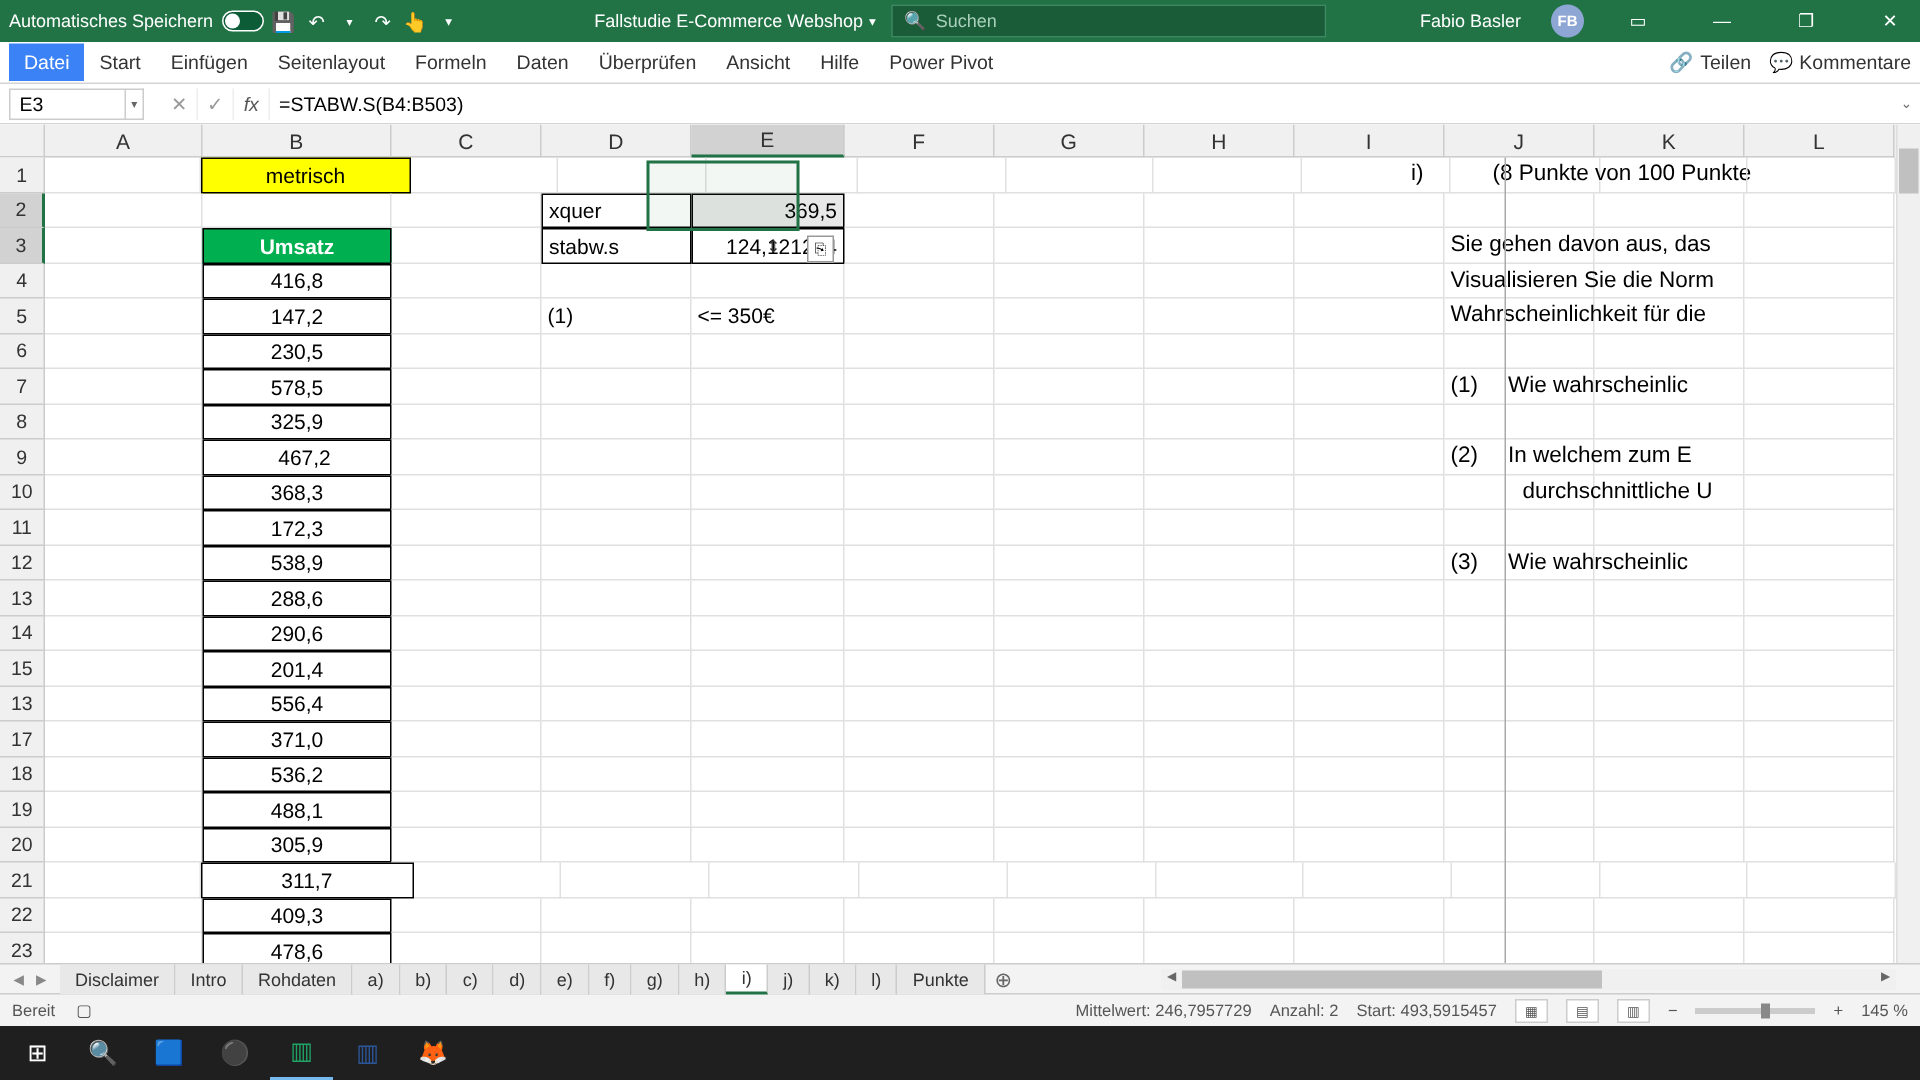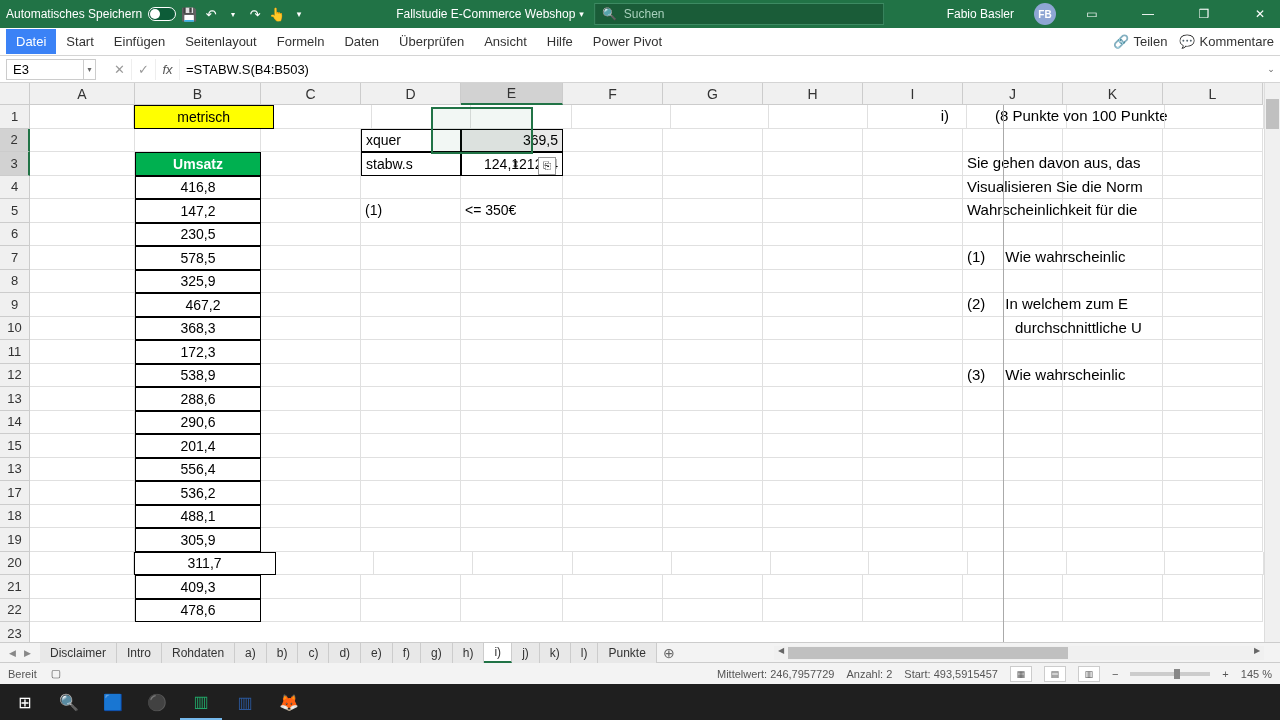--- a/index.html
+++ b/index.html
@@ -445,20 +445,34 @@
         <div class="cell" style="width: 100px;"></div>
         <div class="cell" style="width: 100px;"></div>
         <div class="cell" style="width: 100px;"></div>
         <div class="cell" style="width: 100px;"></div>
         <div class="cell" style="width: 100px; overflow: visible;"></div>
         <div class="cell" style="width: 100px;"></div>
         <div class="cell" style="width: 100px;"></div>
       </div>
       <div class="row">
         <div class="cell" style="width: 105px;"></div>
+        <div class="cell bordered center" style="width: 126px;">371,0</div>
+        <div class="cell" style="width: 100px;"></div>
+        <div class="cell" style="width: 100px;"></div>
+        <div class="cell" style="width: 102px;"></div>
+        <div class="cell" style="width: 100px;"></div>
+        <div class="cell" style="width: 100px;"></div>
+        <div class="cell" style="width: 100px;"></div>
+        <div class="cell" style="width: 100px;"></div>
+        <div class="cell" style="width: 100px; overflow: visible;"></div>
+        <div class="cell" style="width: 100px;"></div>
+        <div class="cell" style="width: 100px;"></div>
+      </div>
+      <div class="row">
+        <div class="cell" style="width: 105px;"></div>
         <div class="cell bordered center" style="width: 126px;">536,2</div>
         <div class="cell" style="width: 100px;"></div>
         <div class="cell" style="width: 100px;"></div>
         <div class="cell" style="width: 102px;"></div>
         <div class="cell" style="width: 100px;"></div>
         <div class="cell" style="width: 100px;"></div>
         <div class="cell" style="width: 100px;"></div>
         <div class="cell" style="width: 100px;"></div>
         <div class="cell" style="width: 100px; overflow: visible;"></div>
         <div class="cell" style="width: 100px;"></div>

